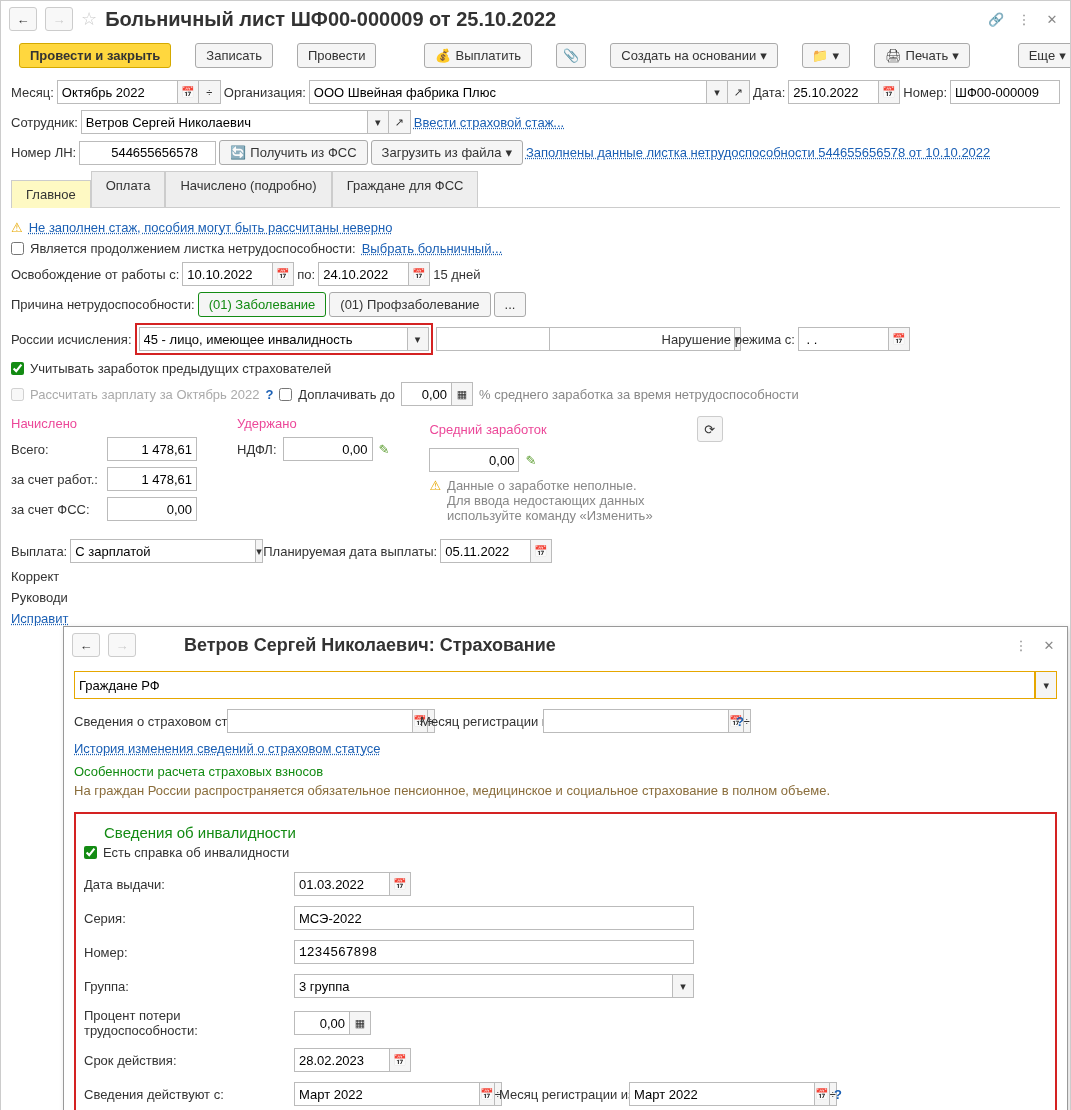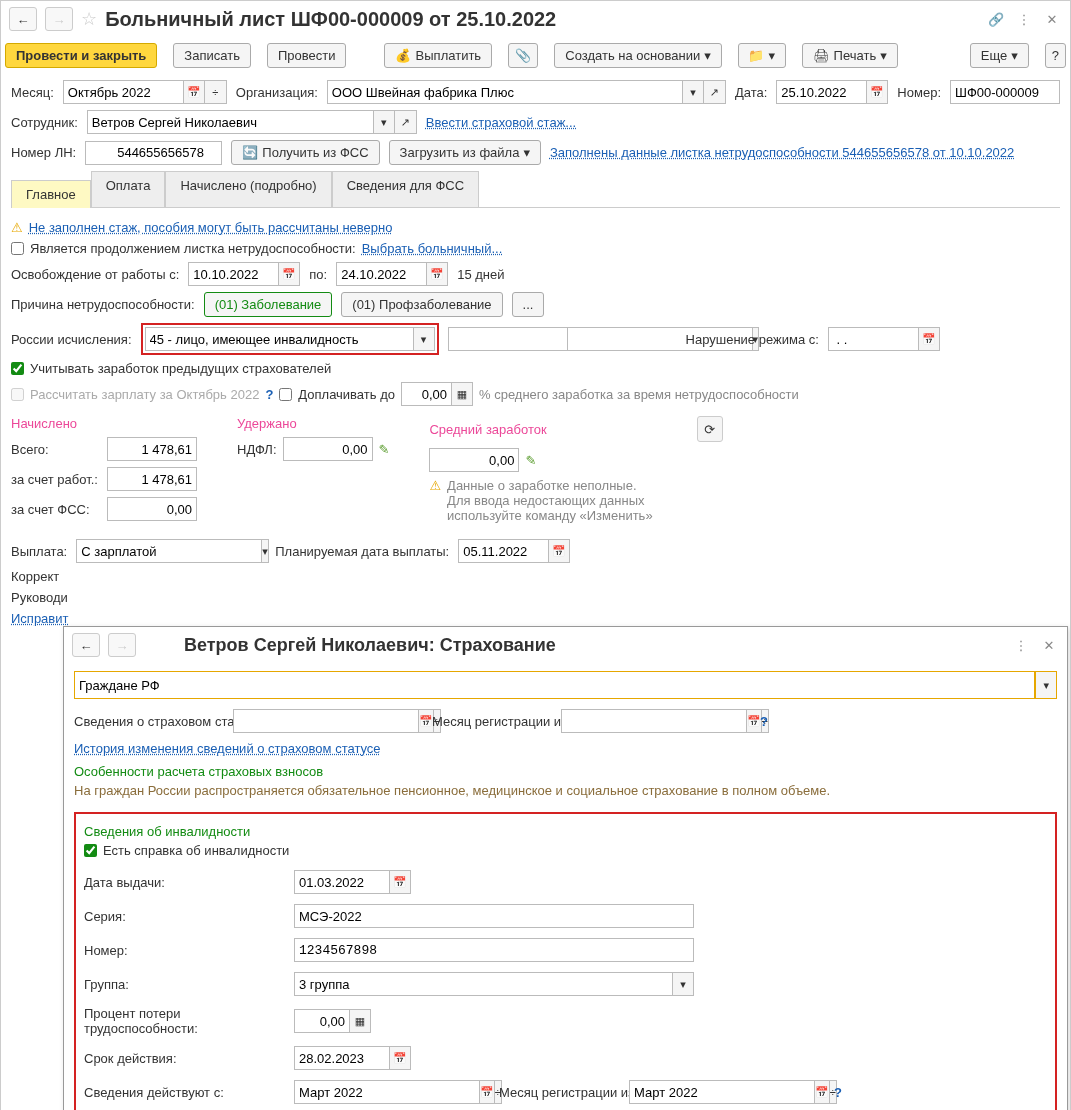--- a/index.html
+++ b/index.html
@@ -4,27 +4,27 @@
 <style>
 * { box-sizing: border-box; margin: 0; padding: 0; font-family: Arial, sans-serif; font-size: 13px; }
 body { background: #fff; color: #333; width: 1071px; border: 1px solid #ccc; }
 .titlebar { display: flex; align-items: center; padding: 6px 8px; gap: 8px; }
 .nav-btn { width: 28px; height: 24px; border: 1px solid #ccc; background: #f8f8f8; display: inline-flex; align-items: center; justify-content: center; cursor: pointer; border-radius: 3px; }
 .star-icon { font-size: 18px; color: #ccc; }
 .title-text { font-size: 20px; font-weight: bold; flex: 1; }
 .title-actions { display: flex; gap: 8px; align-items: center; }
 .icon-btn { width: 20px; height: 20px; color: #888; cursor: pointer; display: inline-flex; align-items: center; justify-content: center; }
 
-.toolbar { display: flex; align-items: flex-start; padding: 6px 4px; gap: 16px; }
+.toolbar { display: flex; align-items: flex-start; padding: 6px 18px; gap: 24px; }
 .btn { border: 1px solid #aaa; background: #f5f5f5; padding: 4px 10px; border-radius: 3px; cursor: pointer; display: inline-flex; align-items: center; gap: 4px; white-space: nowrap; }
 .btn-primary { background: #ffd73e; border-color: #d4a900; font-weight: bold; }
 .btn-icon-only { padding: 4px 6px; }
 
 .form-section { padding: 6px 10px; }
-.form-row { display: flex; align-items: center; gap: 9px; margin-bottom: 6px; flex-wrap: wrap; }
+.form-row { display: flex; align-items: center; gap: 3px; margin-bottom: 6px; flex-wrap: wrap; }
 .label { white-space: nowrap; }
 .input { border: 1px solid #bbb; background: #fff; padding: 2px 4px; height: 24px; }
 .input-group { display: flex; align-items: stretch; }
 .input-group .input { border-right: none; }
 .input-btn { border: 1px solid #bbb; background: #f5f5f5; width: 22px; display: inline-flex; align-items: center; justify-content: center; cursor: pointer; font-size: 11px; }
 .input-btn + .input-btn { border-left: none; }
 .link { color: #1a5fb4; text-decoration: underline; cursor: pointer; }
 .link.dotted { text-decoration: underline dotted; }
 
 .tabs { display: flex; border-bottom: 1px solid #ccc; margin-top: 6px; }
@@ -128,21 +128,21 @@
     <input class="input" style="width: 137px; padding-left: 31px;" value="544655656578">
     <span class="btn">🔄 <span>Получить из ФСС</span></span>
     <span class="btn"><span>Загрузить из файла</span> ▾</span>
     <span class="link dotted">Заполнены данные листка нетрудоспособности 544655656578 от 10.10.2022</span>
   </div>
 
   <div class="tabs">
     <div class="tab active">Главное</div>
     <div class="tab">Оплата</div>
     <div class="tab">Начислено (подробно)</div>
-    <div class="tab">Сведения для ФСС</div>
+    <div class="tab">Граждане для ФСС</div>
   </div>
 
   <div style="padding-top:6px;">
     <div class="warn-row">
       <span class="warn-icon">⚠</span>
       <span class="link dotted">Не заполнен стаж, пособия могут быть рассчитаны неверно</span>
     </div>
 
     <div class="form-row checkbox-row">
       <input type="checkbox" style="">
@@ -310,21 +310,21 @@
       </div>
       <span class="help-q">?</span>
     </div>
 
     <div style="margin:8px 0;"><span class="link dotted">История изменения сведений о страховом статусе</span></div>
 
     <div class="section-title">Особенности расчета страховых взносов</div>
     <div style="color:#8a6d3b; margin-bottom:8px;">На граждан России распространяется обязательное пенсионное, медицинское и социальное страхование в полном объеме.</div>
 
     <div class="disability-box">
-      <div class="section-title" style="font-size:13px;">Сведения об инвалидности</div>
+      <div class="section-title" style="font-size:15px;margin-left:20px;">Сведения об инвалидности</div>
       <div class="checkbox-row" style="margin-bottom:12px;">
         <input type="checkbox" checked="" class="check" style="">
         <span>Есть справка об инвалидности</span>
       </div>
 
       <div class="dis-row">
         <span class="dis-label">Дата выдачи:</span>
         <div class="input-group">
           <input class="input" style="width: 95px;" value="01.03.2022">
           <span class="input-btn">📅</span>

